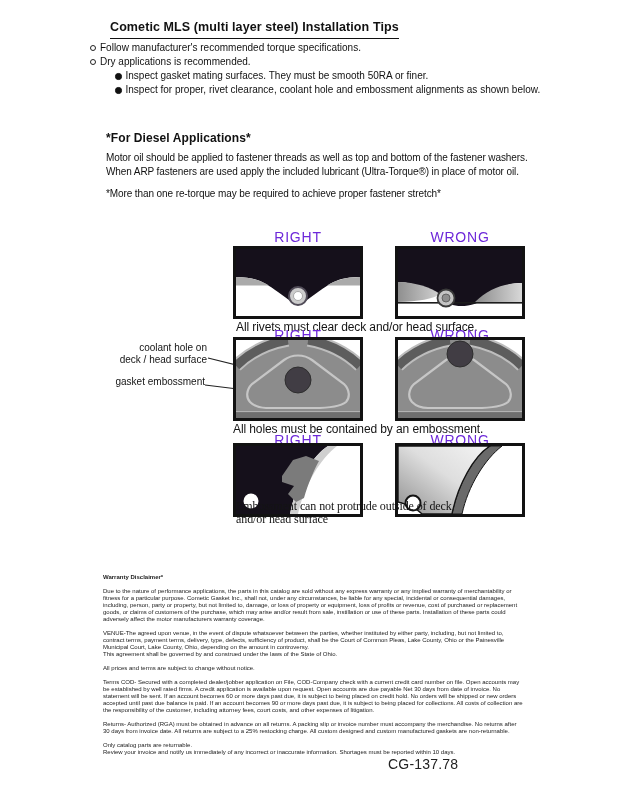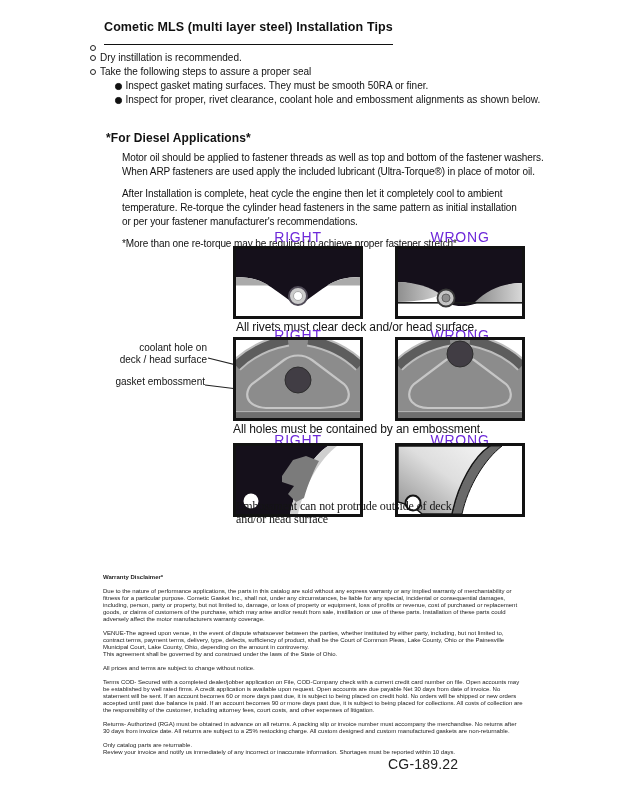--- a/index.html
+++ b/index.html
@@ -4,31 +4,31 @@
 <style>
   html,body{margin:0;padding:0;}
   body{
     width:618px;height:800px;background:#ffffff;position:relative;
     font-family:"Liberation Sans","DejaVu Sans",sans-serif;color:#111;
     overflow:hidden;
   }
   .abs{position:absolute;}
   
   .title{
-    left:104px;top:20px;font-size:12.5px;font-weight:bold;
-    border-bottom:1.5px solid #111;padding-bottom:10px;letter-spacing:.1px;
+    left:110px;top:20px;font-size:12.5px;font-weight:bold;
+    border-bottom:1.5px solid #111;padding-bottom:4px;letter-spacing:.1px;
   }
   .bullets{left:90px;top:41px;font-size:10px;line-height:14px;width:470px;}
   .brow{display:flex;align-items:flex-start;}
   .brow .mk{flex:0 0 auto;width:4px;height:4px;border:1px solid #222;border-radius:50%;margin:4px 4px 0 0;}
   .brow.sub{margin-left:25px;}
   .brow.sub .mk{background:#111;border-color:#111;width:4.5px;height:4.5px;}
   .diesel{left:106px;top:115px;width:440px;font-size:10px;line-height:14px;}
   .diesel h2{font-size:12px;margin:16px 0 6px 0;letter-spacing:.1px;}
-  .diesel p{margin:0 0 8px 16px;white-space:pre-line;letter-spacing:-.1px;}
+  .diesel p{margin:0 0 8px 0;white-space:pre-line;letter-spacing:-.1px;}
   
   .dlabel{font-size:14px;letter-spacing:.8px;color:#6d28d9;width:130px;text-align:center;}
   .panel{width:130px;height:73px;border:3px solid #121212;box-sizing:border-box;background:#fff;}
   .panel.tall{height:84px;}
   .panel.mid{height:74px;}
   .panel svg{display:block;}
   .caption{font-size:12px;line-height:12.5px;color:#141414;letter-spacing:-.1px;white-space:pre-line;}
   .ann{font-size:10px;line-height:11.5px;color:#141414;text-align:right;white-space:pre-line;margin-left:16px;}
   
   .legal{left:103px;top:574px;width:420px;font-size:6px;line-height:7px;color:#222;letter-spacing:0;}
@@ -37,46 +37,40 @@
   .footer-code{left:388px;top:756px;font-size:14px;color:#222;letter-spacing:.2px;}
 </style>
 </head>
 <body>
 
 <div class="abs title">Cometic MLS (multi layer steel) Installation Tips</div>
 
 <div class="abs bullets">
   <div class="brow">
     <span class="mk"></span>
+    <span>Follow manufacturer's recommended torque specifications.</span>
   </div>
   <div class="brow">
     <span class="mk"></span>
-    <span>Dry instillation is recommended.</span>
-  </div>
-  <div class="brow">
-    <span class="mk"></span>
-    <span>Take the following steps to assure a proper seal</span>
+    <span>Dry applications is recommended.</span>
   </div>
   <div class="brow sub">
     <span class="mk"></span>
     <span>Inspect gasket mating surfaces. They must be smooth 50RA or finer.</span>
   </div>
   <div class="brow sub">
     <span class="mk"></span>
     <span>Inspect for proper, rivet clearance, coolant hole and embossment alignments as shown below.</span>
   </div>
 </div>
 
 <div class="abs diesel">
   <h2>*For Diesel Applications*</h2>
   <p>Motor oil should be applied to fastener threads as well as top and bottom of the fastener washers.
 When ARP fasteners are used apply the included lubricant (Ultra-Torque®) in place of motor oil.</p>
-  <p>After Installation is complete, heat cycle the engine then let it completely cool to ambient
-temperature. Re-torque the cylinder head fasteners in the same pattern as initial installation
-or per your fastener manufacturer's recommendations.</p>
   <p>*More than one re-torque may be required to achieve proper fastener stretch*</p>
 </div>
 
 <div class="abs dlabel" style="left:233px;top:229px;">RIGHT</div>
 <div class="abs dlabel" style="left:395px;top:229px;">WRONG</div>
 
 <div class="abs panel" style="left:233px;top:246px;">
   <svg width="124" height="67" viewBox="0 0 124 67">
     <rect x="0" y="0" width="124" height="67" fill="#ffffff"></rect>
     <path d="M0,0 H124 V28 C104,28 96,33 82,43 C71,51 68,54 62,54 C56,54 53,51 42,43 C28,33 20,28 0,28 Z" fill="#15101b"></path>
@@ -194,13 +188,13 @@
   <p>Due to the nature of performance applications, the parts in this catalog are sold without any express warranty or any implied warranty of merchantability or fitness for a particular purpose. Cometic Gasket Inc., shall not, under any circumstances, be liable for any special, incidental or consequential damages, including, person, party or property, but not limited to, damage, or loss of property or equipment, loss of profits or revenue, cost of purchased or replacement goods, or claims of customers of the purchase, which may arise and/or result from sale, instillation or use of these parts. Installation of these parts could adversely affect the motor manufacturers warranty coverage.</p>
   <p>VENUE-The agreed upon venue, in the event of dispute whatsoever between the parties, whether instituted by either party, including, but not limited to, contract terms, payment terms, delivery, type, defects, sufficiency of product, shall be the Court of Common Pleas, Lake County, Ohio or the Painesville Municipal Court, Lake County, Ohio, depending on the amount in controversy.
 This agreement shall be governed by and construed under the laws of the State of Ohio.</p>
   <p>All prices and terms are subject to change without notice.</p>
   <p>Terms COD- Secured with a completed dealer/jobber application on File, COD-Company check with a current credit card number on file. Open accounts may be established by well rated firms. A credit application is available upon request. Open accounts are due payable Net 30 days from date of invoice. No statement will be sent. If an account becomes 60 or more days past due, it is subject to being placed on credit hold. No orders will be shipped or new orders accepted until past due balance is paid. If an account becomes 90 or more days past due, it is subject to being placed for collections. All costs of collection are the responsibility of the customer, including attorney fees, court costs, and other expenses of litigation.</p>
   <p>Returns- Authorized (RGA) must be obtained in advance on all returns. A packing slip or invoice number must accompany the merchandise. No returns after 30 days from invoice date. All returns are subject to a 25% restocking charge. All custom designed and custom manufactured gaskets are non-returnable.</p>
   <p>Only catalog parts are returnable.
 Review your invoice and notify us immediately of any incorrect or inaccurate information. Shortages must be reported within 10 days.</p>
 </div>
 
-<div class="abs footer-code">CG-189.22</div>
+<div class="abs footer-code">CG-137.78</div>
 
 </body></html>

